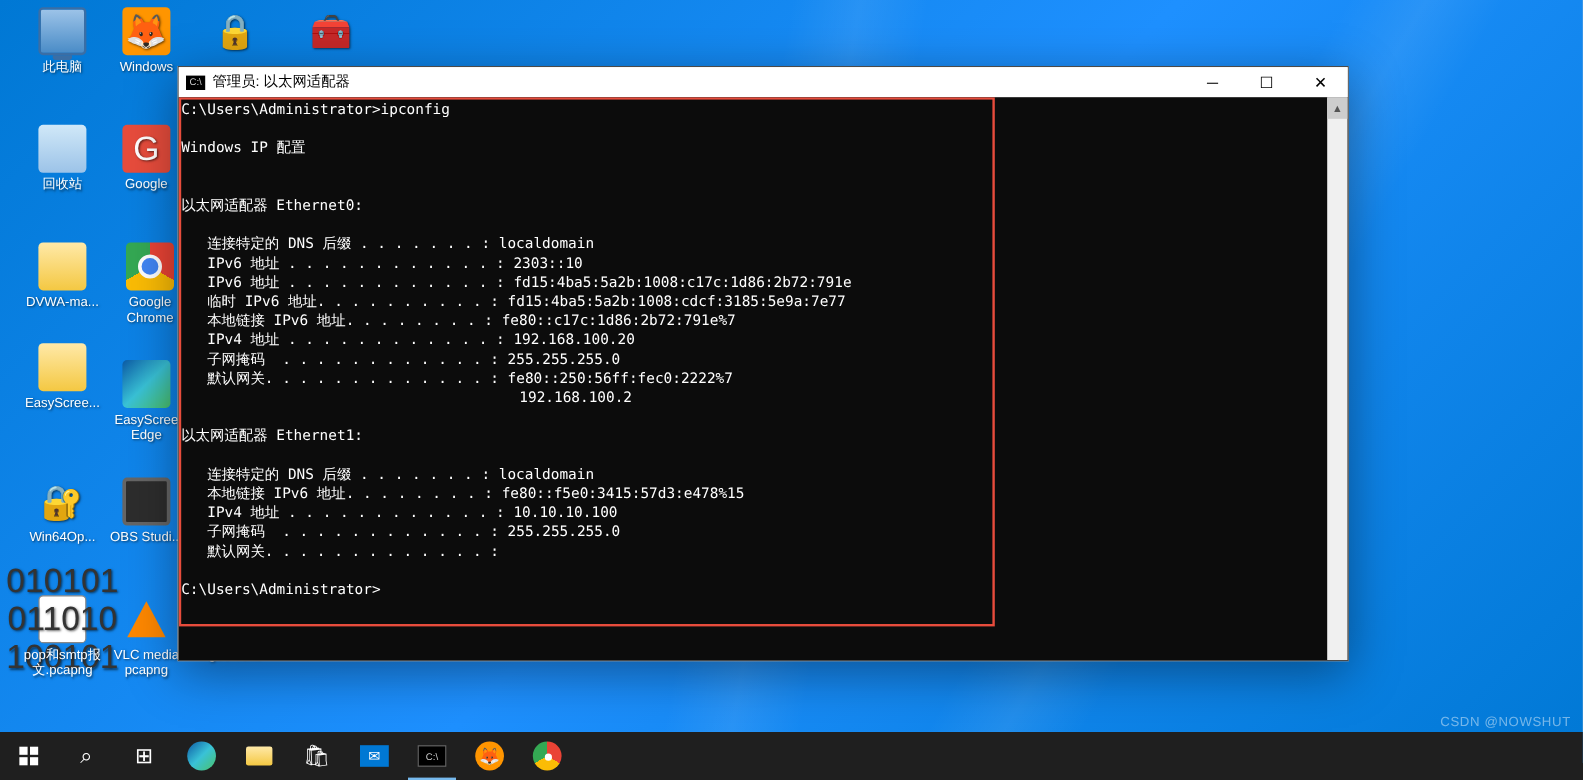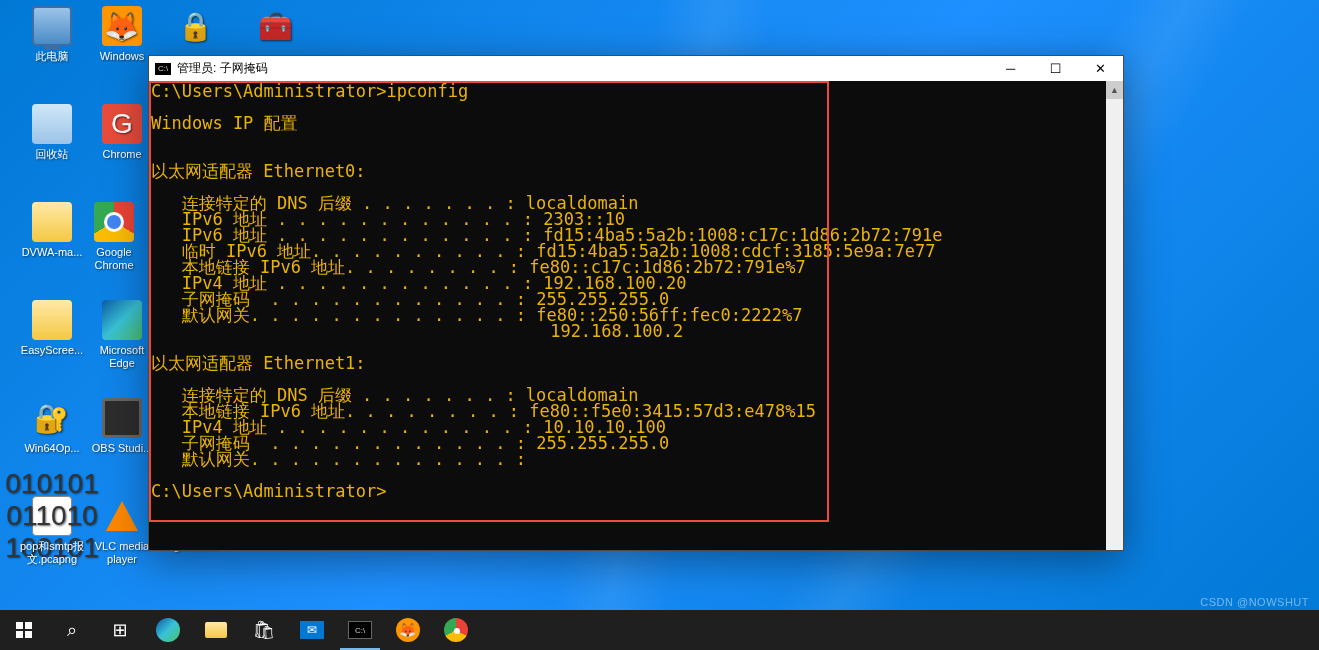--- a/index.html
+++ b/index.html
@@ -47,23 +47,23 @@
 .win-btn { width:45px; height:25px; display:flex; align-items:center; justify-content:center; font-size:13px; }
 
 .cmd-body {
   position:absolute; top:25px; left:0; right:0; bottom:0;
   background:#0c0c0c; overflow:hidden;
 }
 .cmd-scroll { position:absolute; top:0; right:0; width:17px; bottom:0; background:#f0f0f0; }
 .cmd-scroll .thumb { position:absolute; top:0; left:0; right:0; height:18px; background:#cdcdcd; display:flex;align-items:center;justify-content:center;font-size:9px;color:#555; }
 .terminal {
   position:absolute; top:0; left:0; right:17px; bottom:0;
-  padding:2px 2px; color:#eab308;
+  padding:2px 2px; color:#ffffff;
   font-family: "NSimSun","SimSun","Consolas",monospace;
-  font-size:17px; line-height:16px; white-space:pre;
+  font-size:12px; line-height:16px; white-space:pre;
 }
 .highlight-box {
   position:absolute; border:2px solid #e74c3c;
   pointer-events:none;
 }
 
 
 .taskbar {
   position:absolute; left:0; right:0; bottom:0; height:40px;
   background:#1f1f1f; display:flex; align-items:center;
@@ -108,78 +108,78 @@
     <div class="lbl">此电脑</div>
   </div>
   <div class="desktop-icon" style="left:18px;top:202px">
     <div class="ic ic-folder"></div>
     <div class="lbl">DVWA-ma...</div>
   </div>
   <div class="desktop-icon" style="left:18px;top:104px">
     <div class="ic ic-bin"></div>
     <div class="lbl">回收站</div>
   </div>
-  <div class="desktop-icon" style="left:18px;top:300px">
+  <div class="desktop-icon" style="left:18px;top:286px">
     <div class="ic ic-folder"></div>
     <div class="lbl">EasyScree...</div>
   </div>
   <div class="desktop-icon" style="left:18px;top:398px">
     <div class="ic ic-key">🔐</div>
     <div class="lbl">Win64Op...</div>
   </div>
   <div class="desktop-icon" style="left:18px;top:496px">
     <div class="ic ic-txt">010101<br>011010<br>100101</div>
     <div class="lbl">pop和smtp报文.pcapng</div>
   </div>
 
   <div class="desktop-icon" style="left:88px;top:6px">
     <div class="ic ic-ff">🦊</div>
     <div class="lbl">Windows</div>
   </div>
   <div class="desktop-icon" style="left:88px;top:104px">
     <div class="ic ic-fox">G</div>
-    <div class="lbl">Chrome</div>
-  </div>
-  <div class="desktop-icon" style="left:80px;top:202px">
+    <div class="lbl">Google</div>
+  </div>
+  <div class="desktop-icon" style="left:91px;top:202px">
     <div class="ic ic-chrome"></div>
     <div class="lbl">Google Chrome</div>
   </div>
   <div class="desktop-icon" style="left:88px;top:300px">
     <div class="ic ic-edge"></div>
-    <div class="lbl">Microsoft Edge</div>
+    <div class="lbl">EasyScree Edge</div>
   </div>
   <div class="desktop-icon" style="left:88px;top:398px">
     <div class="ic ic-obs"></div>
     <div class="lbl">OBS Studi...</div>
   </div>
   <div class="desktop-icon" style="left:88px;top:496px">
     <div class="ic">
         <div class="ic-vlc"></div>
       </div>
-    <div class="lbl">VLC media player</div>
+    <div class="lbl">VLC media pcapng</div>
   </div>
 
   <div class="desktop-icon" style="left:162px;top:6px">
     <div class="ic ic-key">🔒</div>
     <div class="lbl"></div>
   </div>
   <div class="desktop-icon" style="left:242px;top:6px">
     <div class="ic ic-tool">🧰</div>
     <div class="lbl"></div>
   </div>
   <div class="desktop-icon" style="left:162px;top:496px">
     <div class="ic" style="background:#2db300;border-radius:6px;color:#fff;">▶</div>
     <div class="lbl">geek.exe</div>
   </div>
 </div>
 
 <div class="window">
   <div class="titlebar">
     <div class="t-icon">C:\</div>
-    <div class="title">管理员: 子网掩码</div>
+    <div class="title">管理员: 以太网适配器</div>
     <div class="win-btn">─</div>
     <div class="win-btn">☐</div>
     <div class="win-btn close">✕</div>
   </div>
   <div class="cmd-body">
     <div class="terminal"><span>C:\Users\Administrator&gt;ipconfig</span>
 <span></span>
 <span>Windows IP 配置</span>
 <span></span>
 <span></span>

